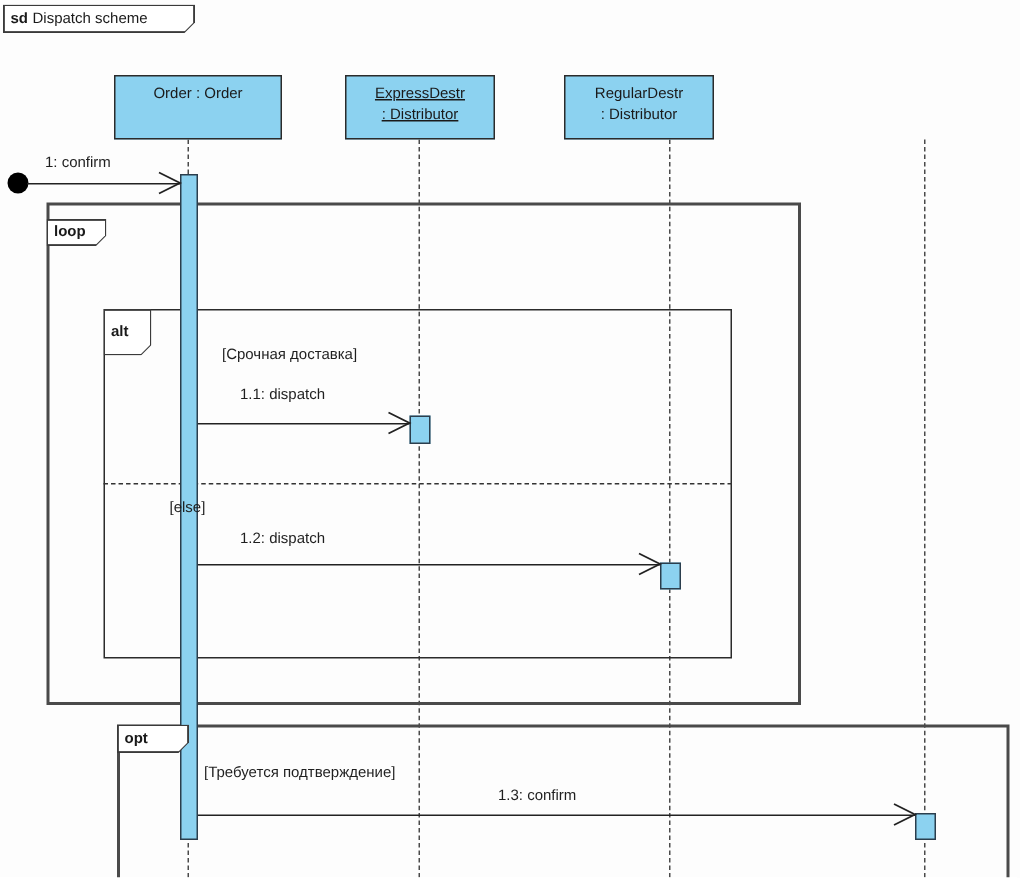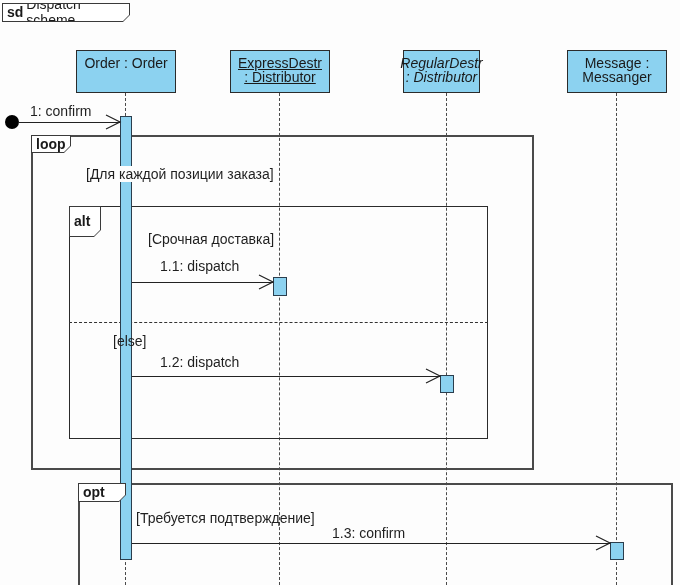--- a/index.html
+++ b/index.html
@@ -1,19 +1,19 @@
 <!DOCTYPE html>
 <html><head>
 <meta charset="utf-8">
 <style>
   html,body{margin:0;padding:0;background:#fff;}
   #canvas{
     position:relative;width:680px;height:585px;overflow:hidden;
     background:#fdfdfd;font-family:"Liberation Sans",sans-serif;
-    font-size:14px;color:#1a1a1a;
+    font-size:10px;color:#1a1a1a;
   }
   
   .pent{position:absolute;z-index:6;}
   .pent .po{position:absolute;inset:0;background:#3a3a3a;
     clip-path:polygon(0 0,100% 0,100% calc(100% - 7px),calc(100% - 7px) 100%,0 100%);}
   .pent .pi{position:absolute;inset:1px;background:#fff;display:flex;align-items:center;
     padding:0 6px 1px 4px;
     clip-path:polygon(0 0,100% 0,100% calc(100% - 6px),calc(100% - 6px) 100%,0 100%);}
   .pent .pi b{margin-right:3px;}
   
@@ -52,44 +52,39 @@
       <b>sd</b>
       <span>Dispatch scheme</span>
     </div>
   </div>
 
   <div class="life" style="left:125px;"></div>
   <div class="life" style="left:279px;"></div>
   <div class="life" style="left:446px;"></div>
   <div class="life" style="left:616px;"></div>
 
-  <div class="head" style="left:76px;width:100px;">
+  <div class="head" style="left:76px;width:112px;">
     <span>Order : Order</span>
   </div>
   <div class="head" style="left:230px;width:100px;text-decoration:underline;">
     <span>ExpressDestr</span>
     <span>: Distributor</span>
   </div>
-  <div class="head" style="left:403px;width:77px;font-style:italic;">
+  <div class="head" style="left:376px;width:100px;">
     <span>RegularDestr</span>
     <span>: Distributor</span>
   </div>
-  <div class="head" style="left:567px;width:100px;">
-    <span>Message :</span>
-    <span>Messanger</span>
-  </div>
 
   <div class="frag heavy" style="left:31px;top:135px;width:503px;height:335px;"></div>
-  <div class="pent" style="left:31px;top:135px;width:40px;height:18px;">
+  <div class="pent" style="left:31px;top:146px;width:40px;height:18px;">
     <div class="po"></div>
     <div class="pi">
       <b>loop</b>
     </div>
   </div>
-  <div class="guard bgw" style="left:84px;top:166px;">[Для каждой позиции заказа]</div>
 
   <div class="frag light" style="left:69px;top:206px;width:419px;height:233px;"></div>
   <div class="pent" style="left:69px;top:206px;width:32px;height:31px;">
     <div class="po"></div>
     <div class="pi">
       <b>alt</b>
     </div>
   </div>
   <div class="guard" style="left:134px;top:231px;margin-left:14px;">[Срочная доставка]</div>
   <div class="divider" style="left:69px;top:322px;width:419px;"></div>

